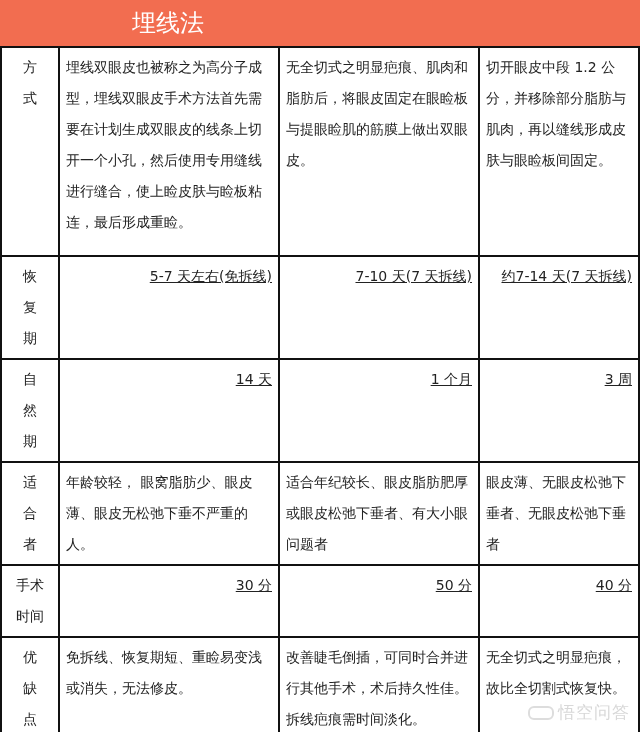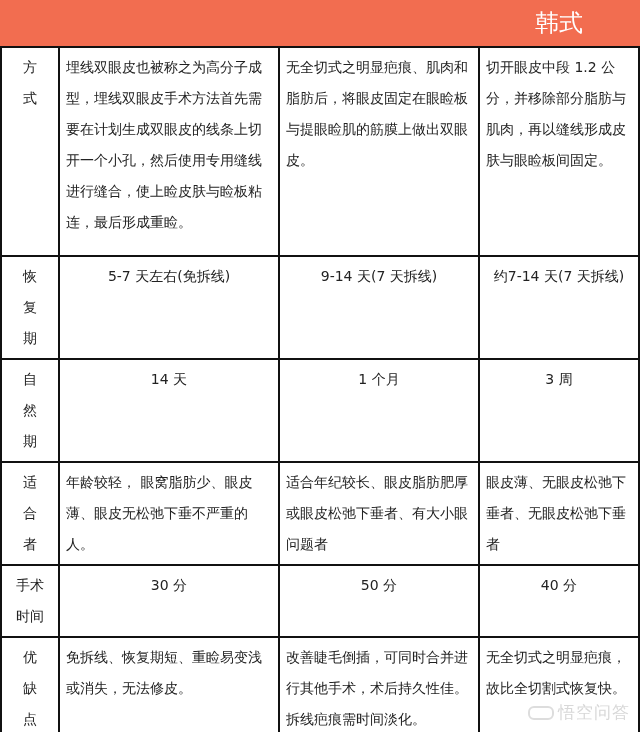--- a/index.html
+++ b/index.html
@@ -4,30 +4,30 @@
 <style>
   html, body { margin:0; padding:0; background:#fff; }
   body { width:640px; height:732px; position:relative; overflow:hidden;
          font-family:"DejaVu Sans", "Liberation Sans", sans-serif; color:#222; }
   .header { position:absolute; left:0; top:0; width:640px; height:46px; background:#f26d50; }
   .hcell { position:absolute; top:0; height:46px; line-height:46px; text-align:center;
            color:#fff; font-size:24px; }
   table.grid { position:absolute; left:0; top:46px; width:638px; border-collapse:collapse; table-layout:fixed; }
   table.grid td { border:2px solid #111; vertical-align:top; font-size:14px; line-height:31px; padding:4px 6px; }
   td.label { text-align:center; vertical-align:middle; padding:0; line-height:32px; font-size:15px; }
-  td.center { text-align:center; vertical-align:middle; }
+  td.center { text-align:right; vertical-align:middle;text-decoration:underline; }
   .label-char { display:block; }
   .watermark { position:absolute; right:10px; bottom:8px; color:#d8d8d8; font-size:17px; letter-spacing:1px;margin-top:36px; }
   .wm-icon { display:inline-block; width:22px; height:10px; border:2px solid #ddd; border-radius:6px; margin-right:4px; vertical-align:middle; }
 </style>
 </head>
 <body>
 
 <div class="header">
-  <div class="hcell" style="left:478px;width:162px;">韩式</div>
+  <div class="hcell" style="left:58px;width:220px;">埋线法</div>
 </div>
 
 <table class="grid">
   <colgroup>
       <col style="width:58px">
       <col style="width:220px">
       <col style="width:200px">
       <col style="width:160px">
     </colgroup>
   <tbody>
@@ -40,21 +40,21 @@
     <td>无全切式之明显疤痕、肌肉和脂肪后，将眼皮固定在眼睑板与提眼睑肌的筋膜上做出双眼皮。</td>
     <td>切开眼皮中段 1.2 公分，并移除部分脂肪与肌肉，再以缝线形成皮肤与眼睑板间固定。</td>
   </tr>
   <tr style="height:97px">
     <td class="label">
       <span class="label-char">恢</span>
       <span class="label-char">复</span>
       <span class="label-char">期</span>
     </td>
     <td class="center">5-7 天左右(免拆线)</td>
-    <td class="center">9-14 天(7 天拆线)</td>
+    <td class="center">7-10 天(7 天拆线)</td>
     <td class="center">约7-14 天(7 天拆线)</td>
   </tr>
   <tr style="height:98px">
     <td class="label">
       <span class="label-char">自</span>
       <span class="label-char">然</span>
       <span class="label-char">期</span>
     </td>
     <td class="center">14 天</td>
     <td class="center">1 个月</td>

